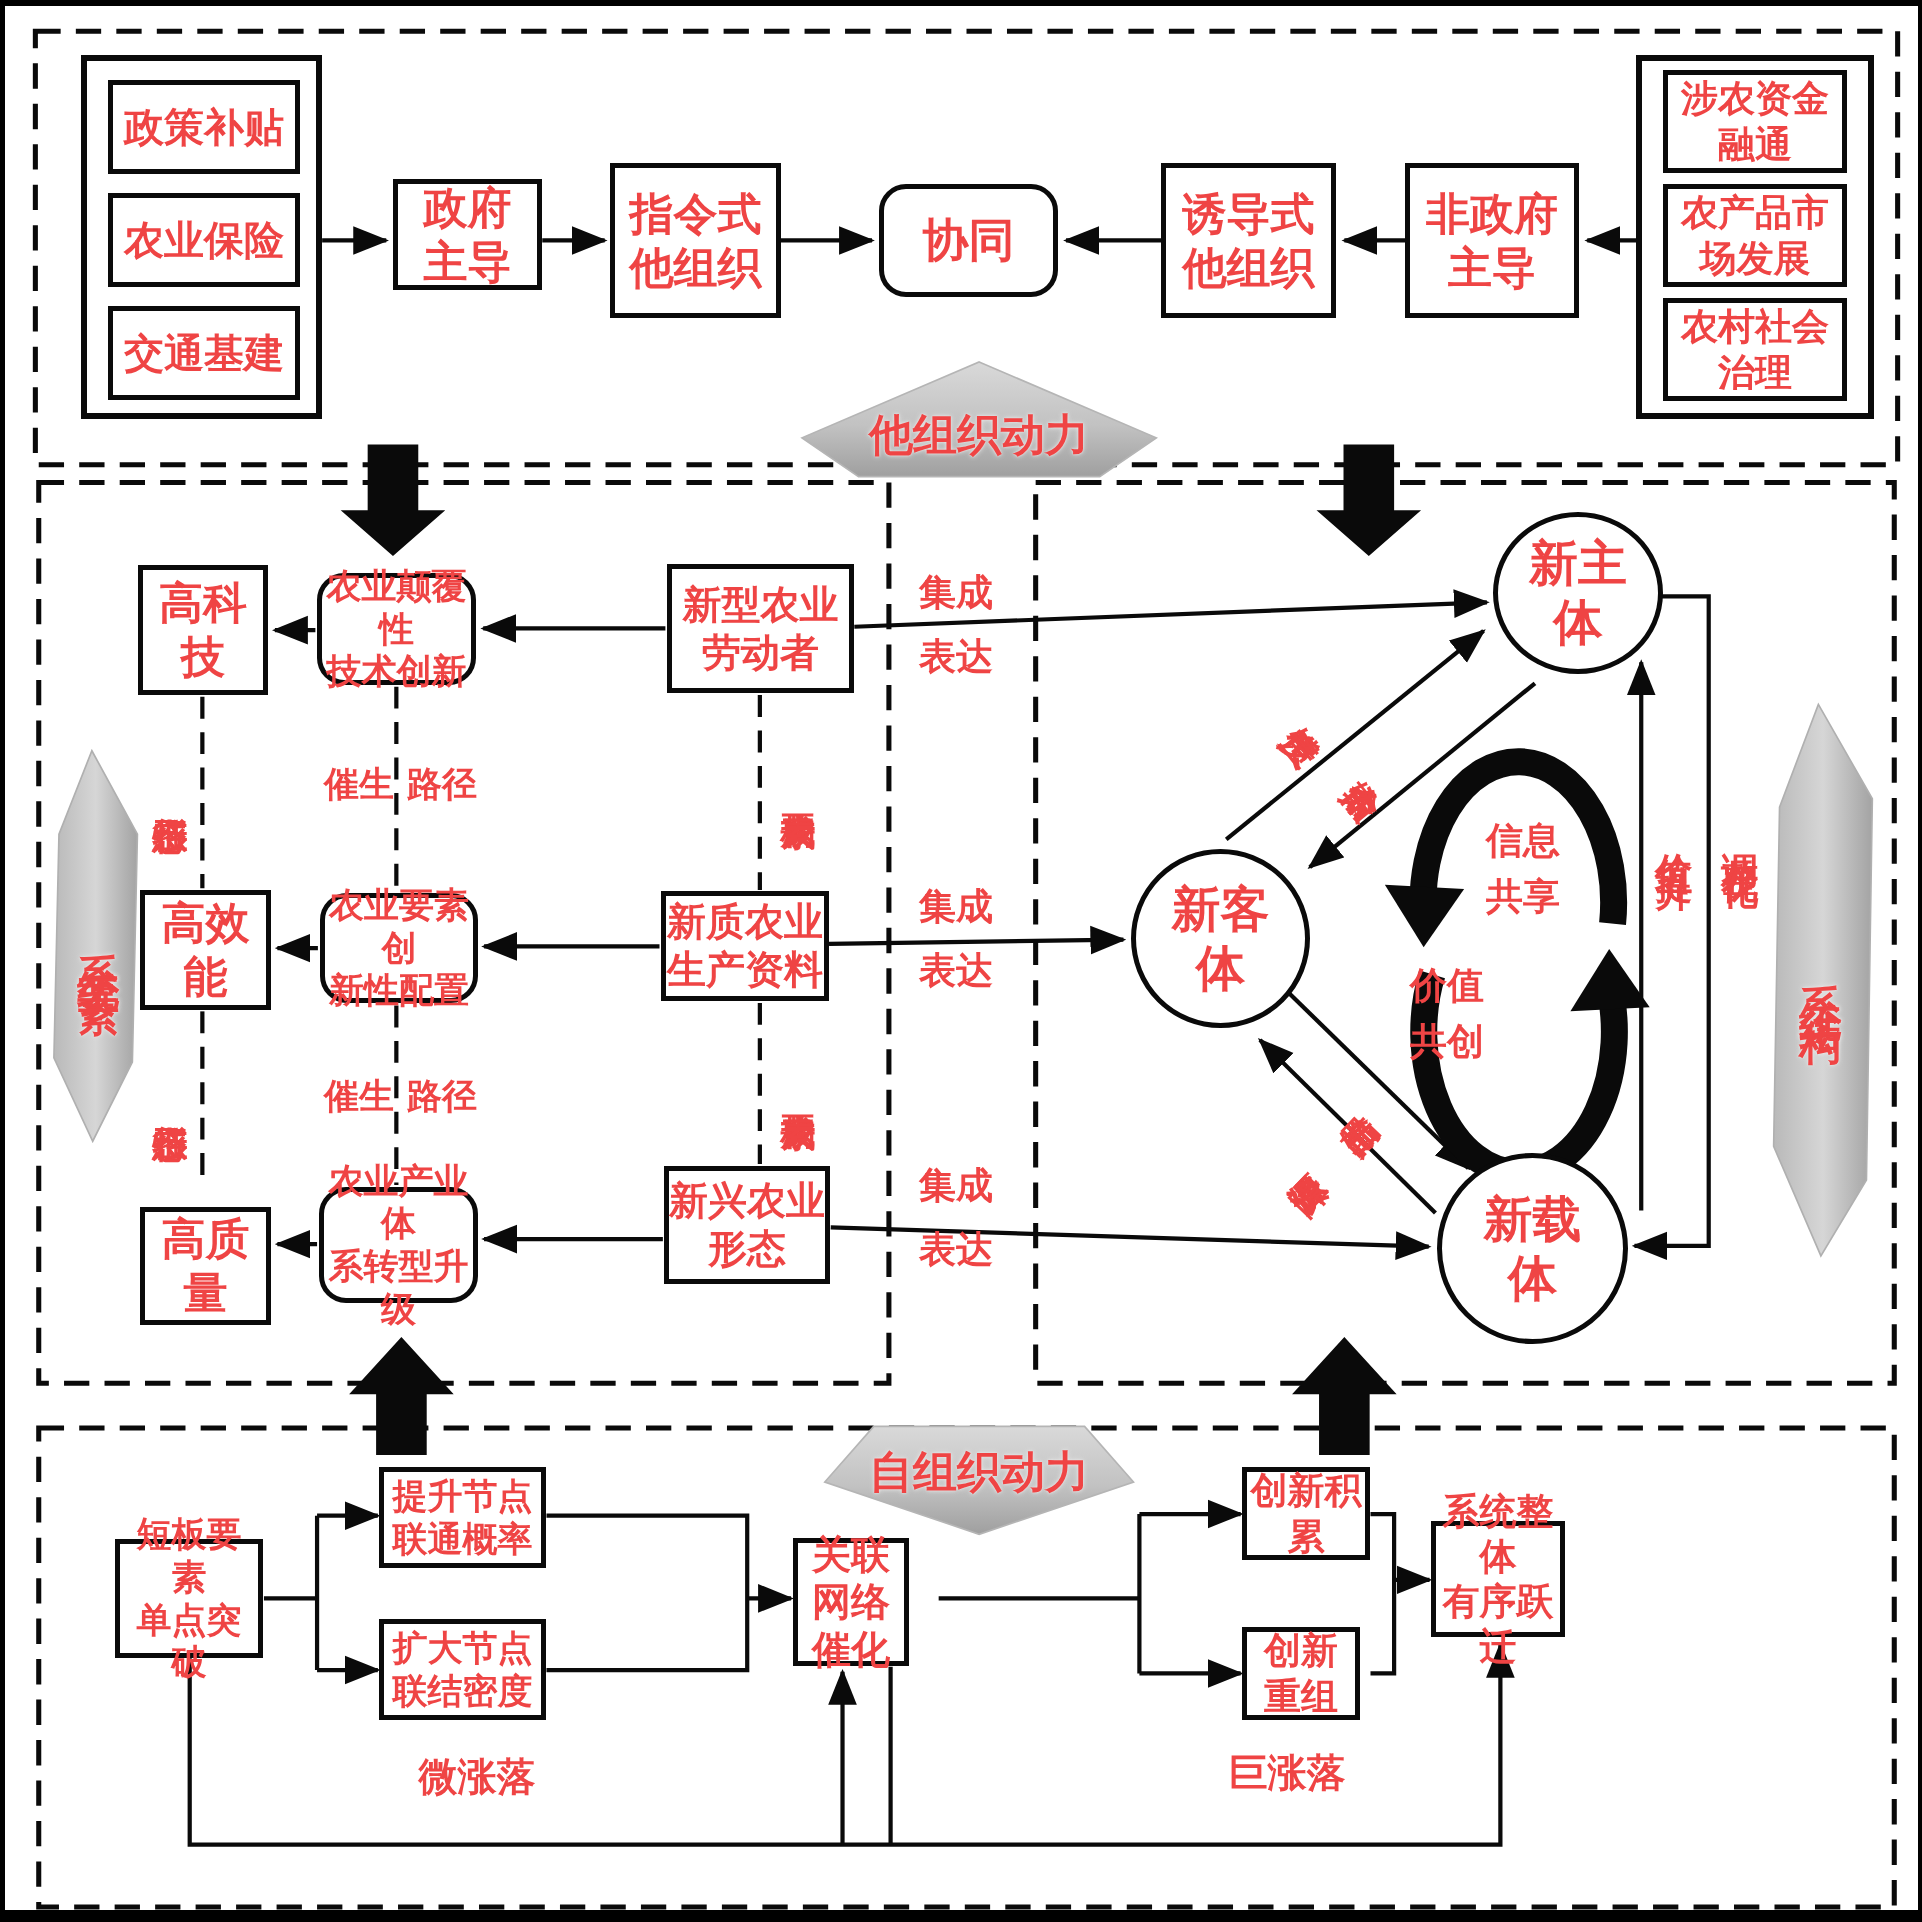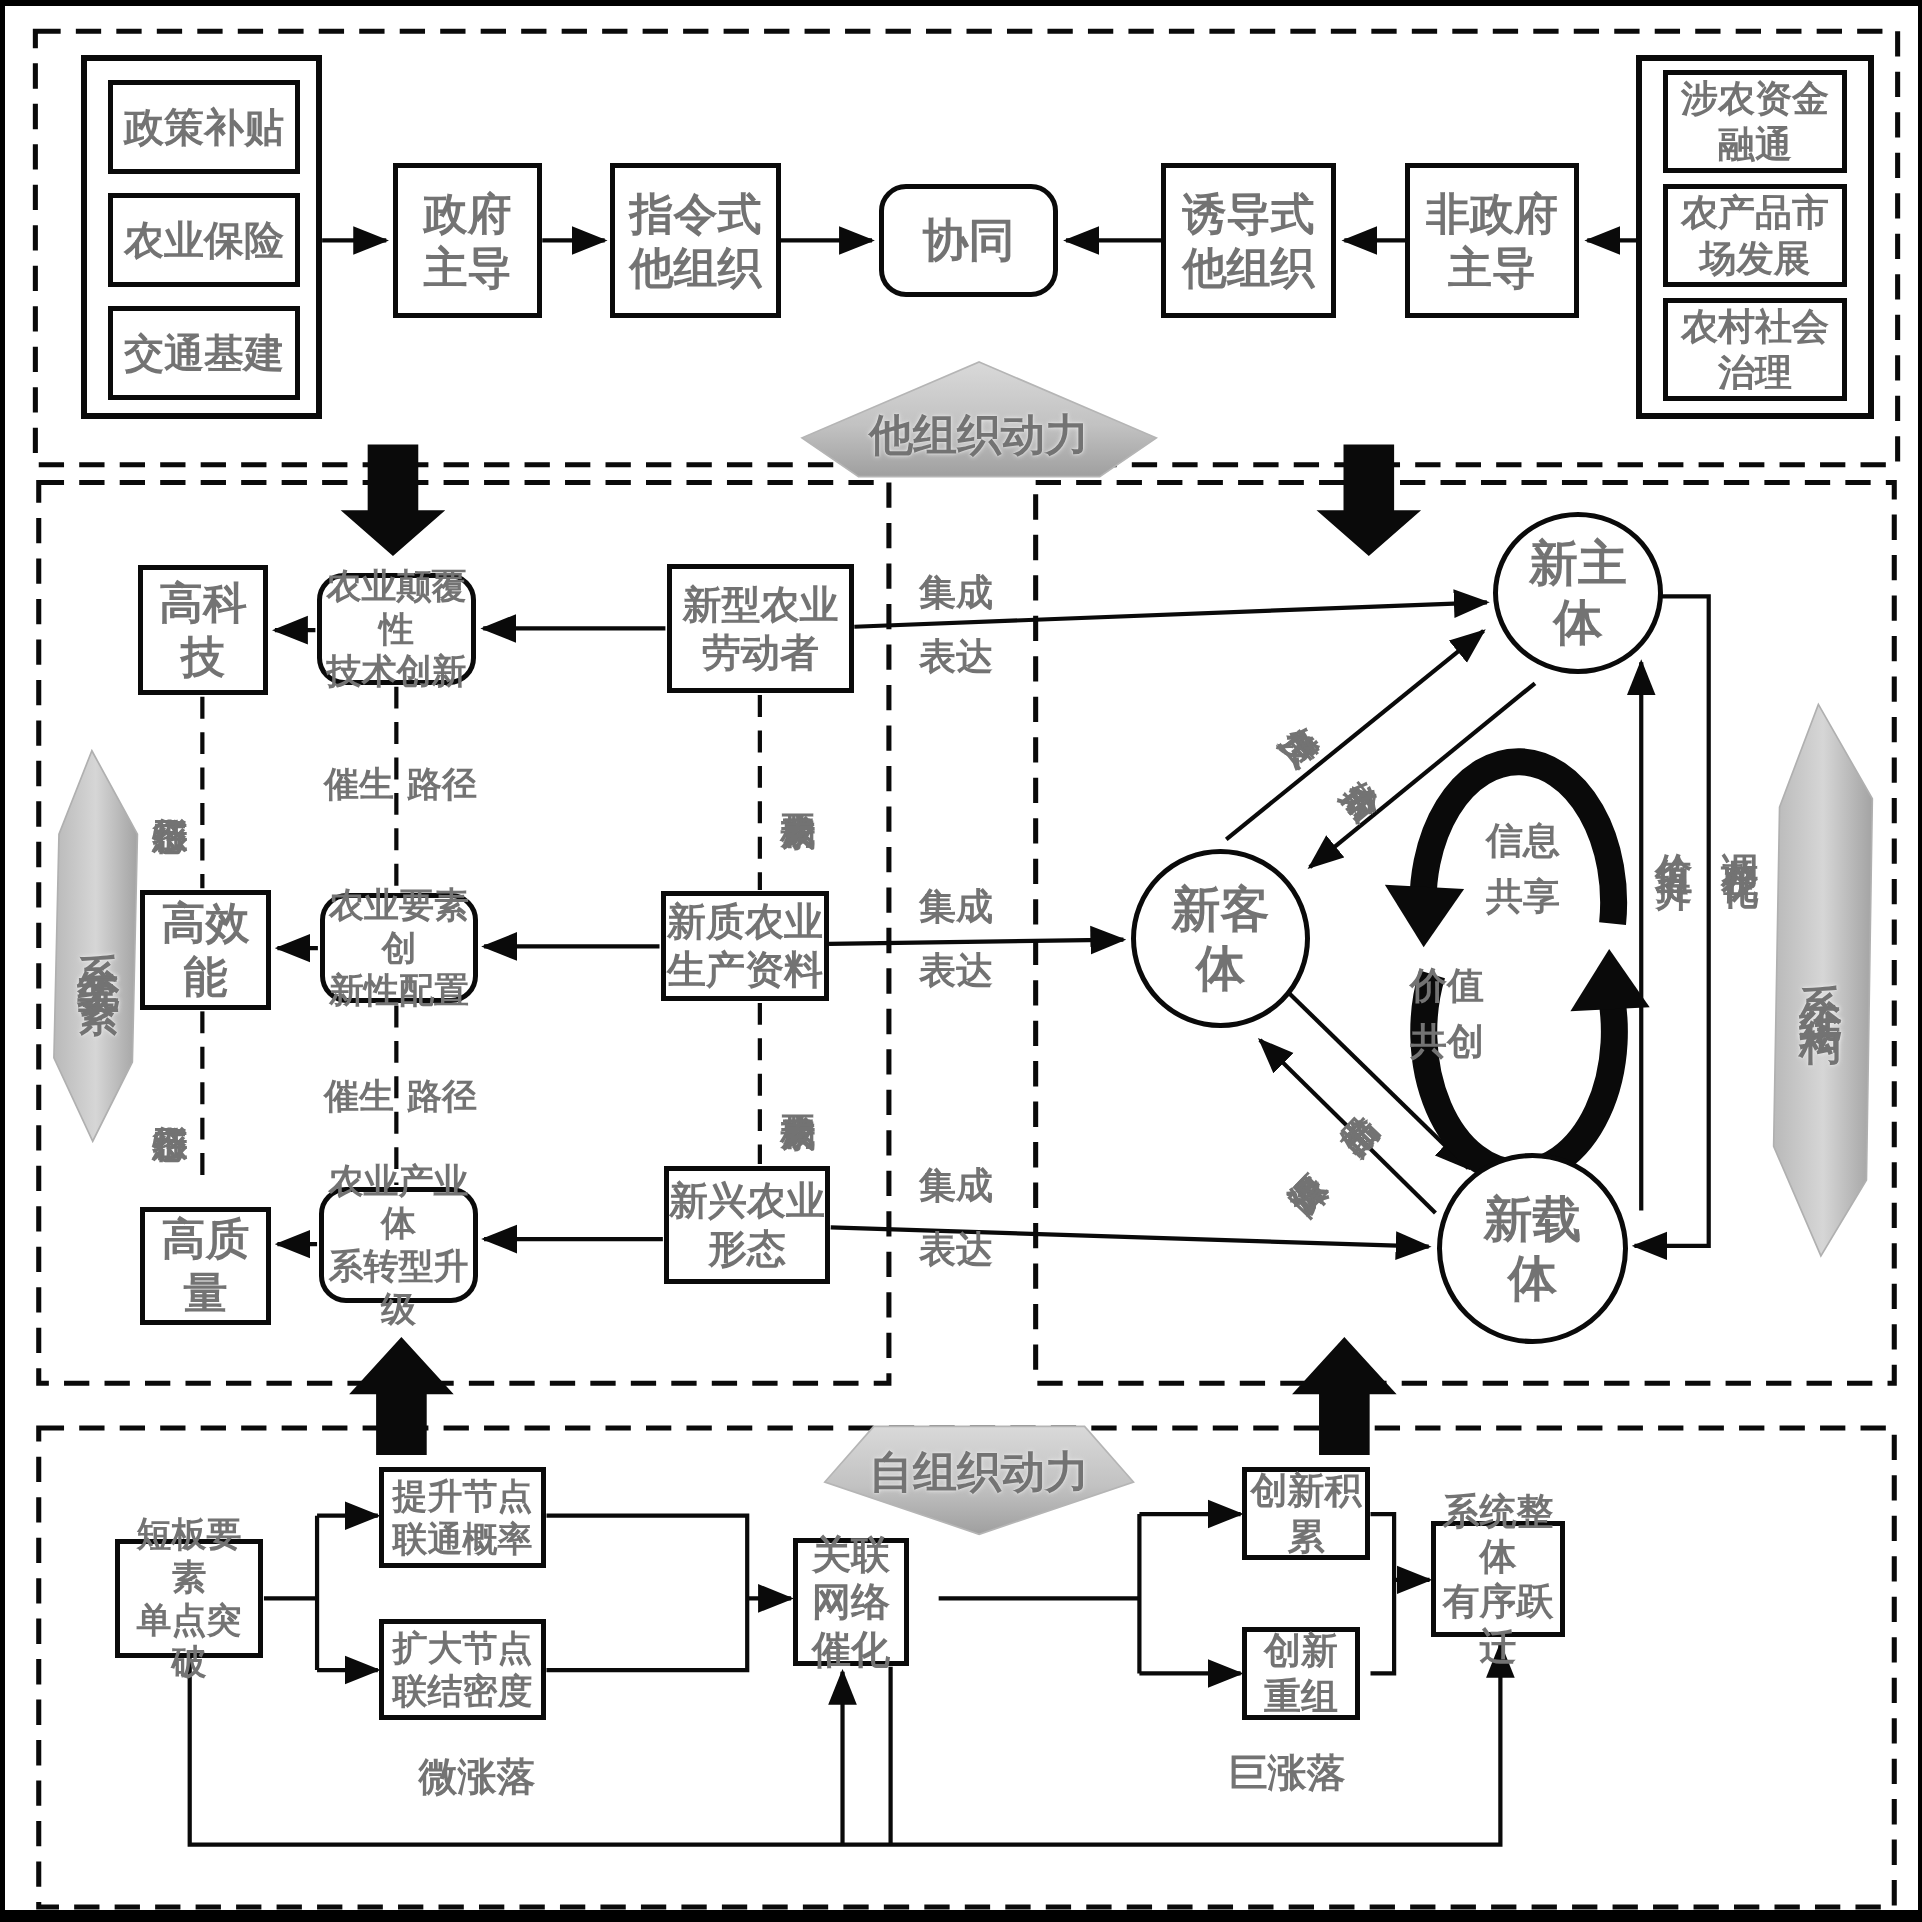--- a/index.html
+++ b/index.html
@@ -1,18 +1,18 @@
 <!DOCTYPE html>
 <html style="font-size:13.5px"><head>
 <meta charset="utf-8">
 <style>
   html,body{margin:0;padding:0;background:#888;}
   #canvas{
     position:relative;width:1923px;height:1923px;background:#fff;
-    font-family:"Liberation Sans","DejaVu Sans",sans-serif;color:#737373;
+    font-family:"Liberation Sans","DejaVu Sans",sans-serif;color:#ef4444;
     box-sizing:border-box;border:5px solid #000;border-top-width:6.7px;border-bottom-width:13.5px;
     overflow:hidden;
   }
   svg.layer{position:absolute;left:0;top:0;width:1923px;height:1923px;}
   .bx{
     position:absolute;box-sizing:border-box;border:5px solid #0a0a0a;background:#fff;
     display:flex;align-items:center;justify-content:center;text-align:center;
     white-space:pre-line;line-height:1.22;font-weight:600;
   }
   .b8{border-width:6.7px;background:transparent;}
@@ -133,21 +133,21 @@
 
     <polygon points="103,883 157,982 151,1252 104,1346 58,1247 64,982" fill="url(#gpennant)" stroke="#b0b0b0" stroke-width="2"></polygon>
     <polygon points="2150,828 2214,940 2207,1392 2153,1482 2097,1352 2104,950" fill="url(#gpennant)" stroke="#b0b0b0" stroke-width="2"></polygon>
   </svg>
 
   <div class="bx b8" style="left:76px;top:49px;width:241px;height:364px;"></div>
   <div class="bx f48" style="left:103px;top:74px;width:192px;height:94px;">政策补贴</div>
   <div class="bx f48" style="left:103px;top:187px;width:192px;height:94px;">农业保险</div>
   <div class="bx f48" style="left:103px;top:300px;width:192px;height:94px;">交通基建</div>
 
-  <div class="bx f52" style="left:388px;top:157px;width:149px;height:155px;">政府
+  <div class="bx f52" style="left:388px;top:173px;width:149px;height:111px;">政府
 主导</div>
   <div class="bx f52" style="left:605px;top:157px;width:171px;height:155px;">指令式
 他组织</div>
   <div class="bx rd f54" style="left:874px;top:178px;width:179px;height:113px;border-width:5.9px;">协同</div>
   <div class="bx f52" style="left:1156px;top:157px;width:175px;height:155px;">诱导式
 他组织</div>
   <div class="bx f52" style="left:1400px;top:157px;width:174px;height:155px;">非政府
 主导</div>
 
   <div class="bx b8" style="left:1631px;top:49px;width:238px;height:364px;"></div>

